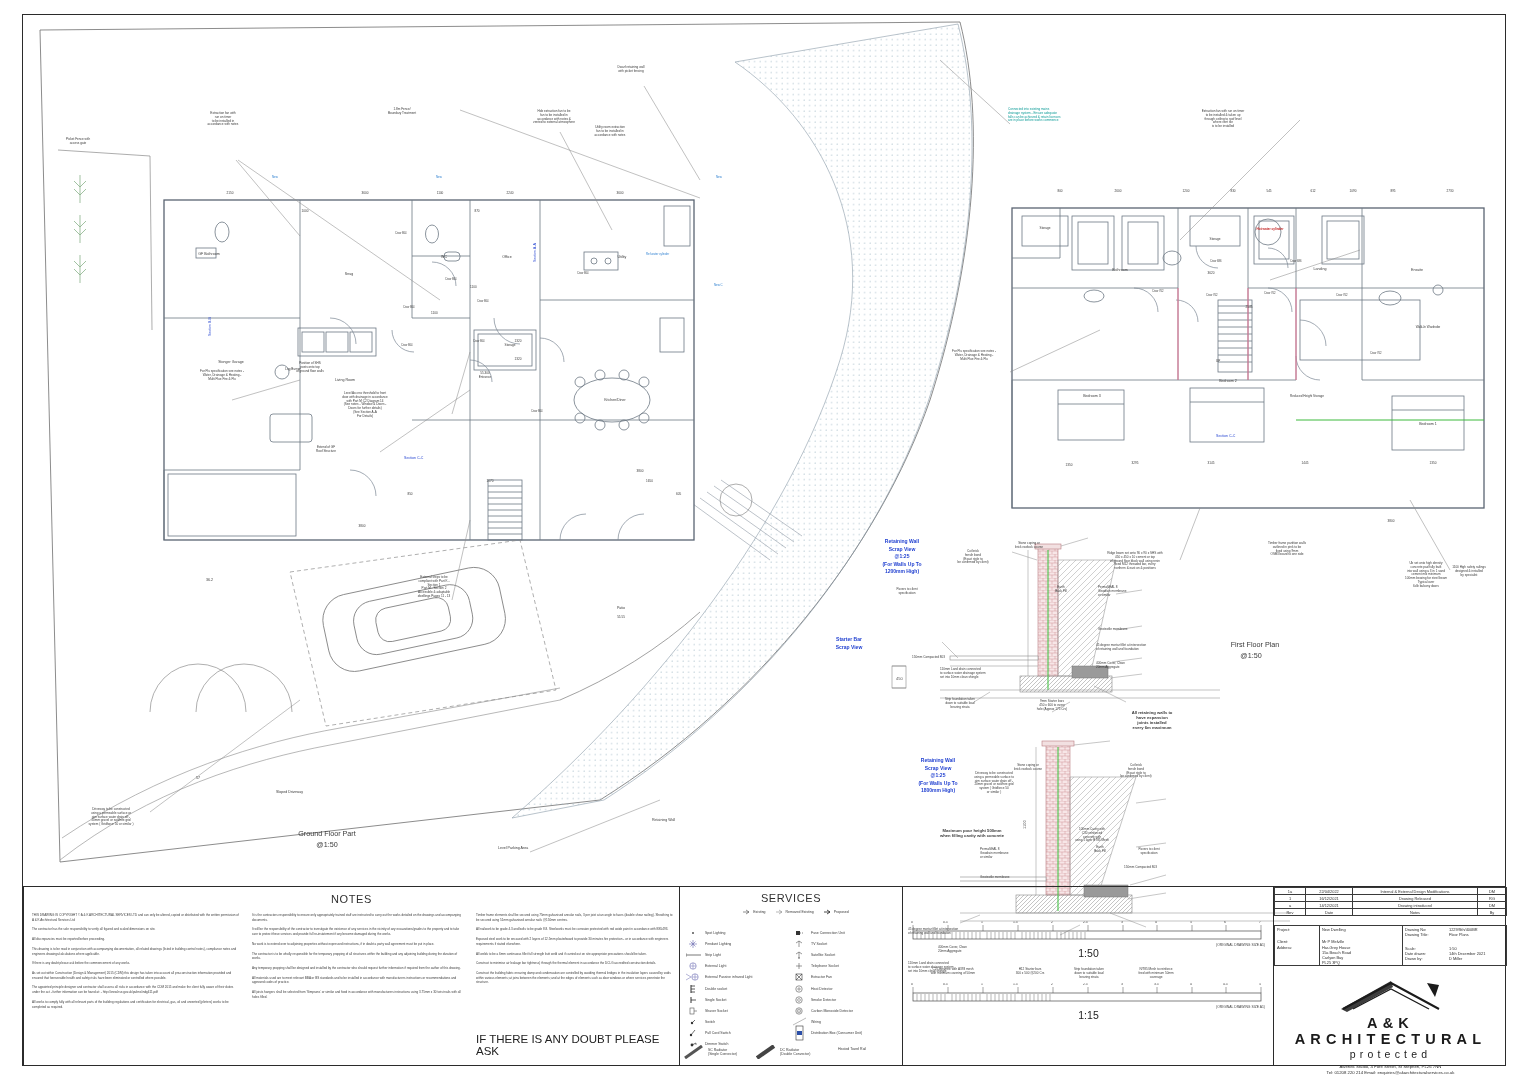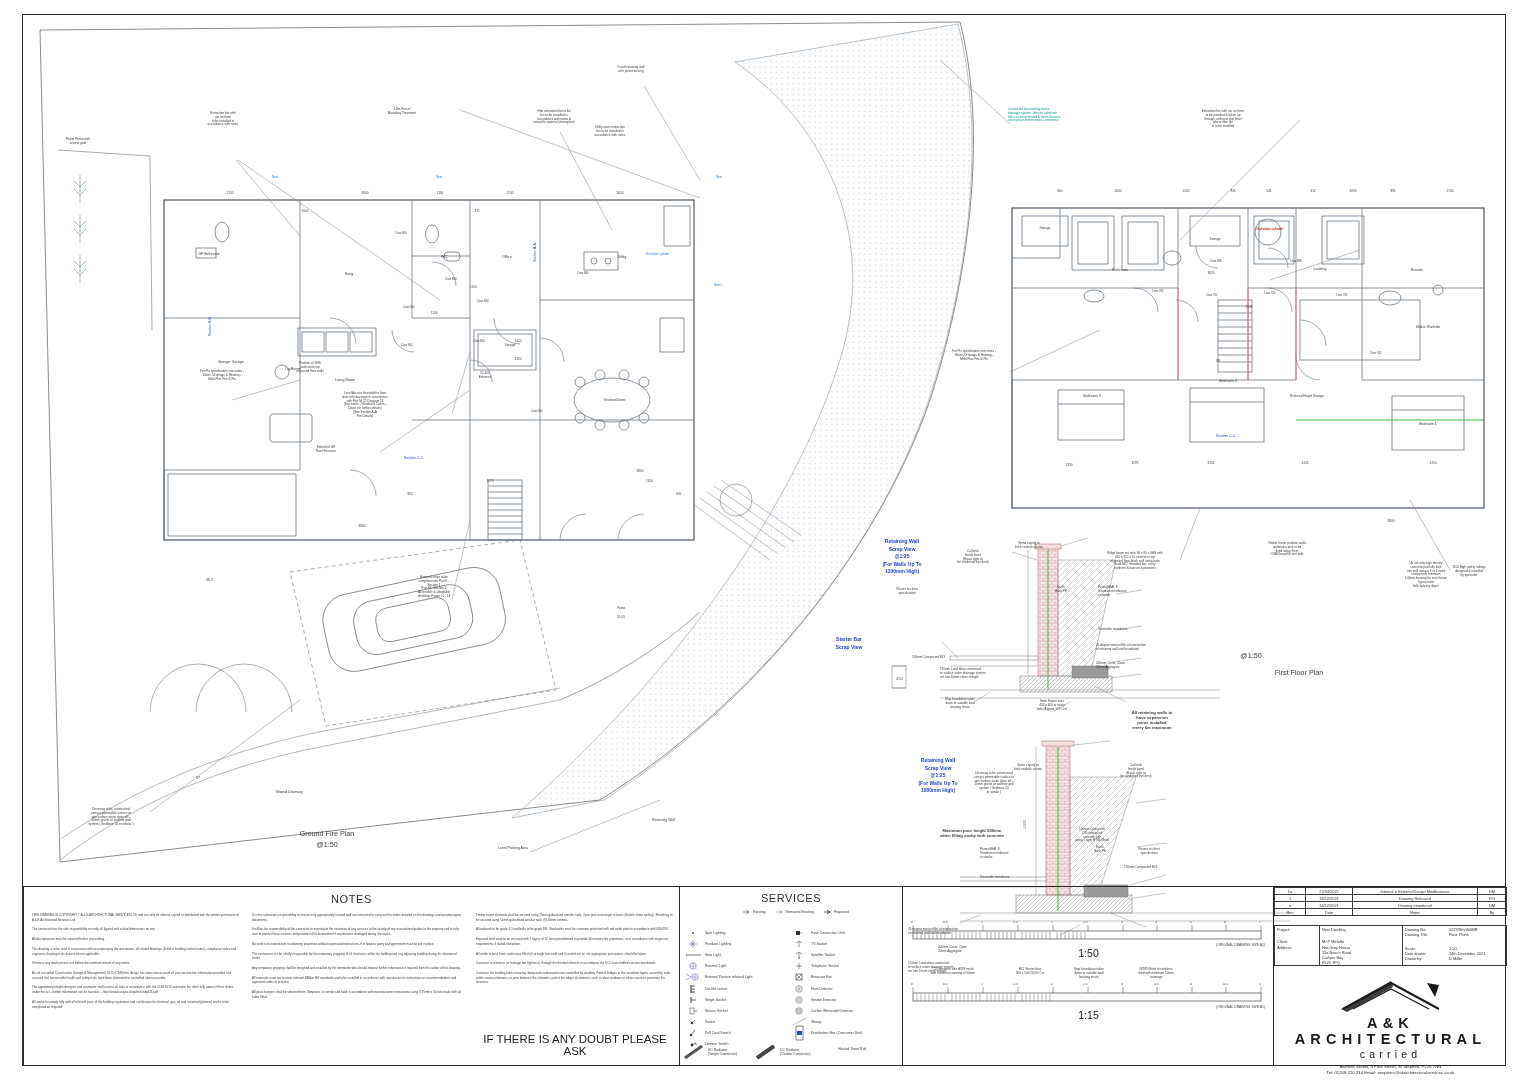--- a/index.html
+++ b/index.html
@@ -320,24 +320,24 @@
   <div class="sectmark" style="left:1216px;top:434px;">Section C-C</div>
 
   <div class="newbub" style="left:272px;top:175px;">New</div>
   <div class="newbub" style="left:436px;top:175px;">New</div>
   <div class="newbub" style="left:716px;top:175px;">New</div>
   <div class="newbub" style="left:714px;top:283px;">New
 C</div>
   <div class="newbub" style="left:646px;top:252px;">Ref water
 cylinder</div>
 
-  <div class="lbl t7 c" style="left:272px;top:830px;width:110px;">Ground Fire Plan</div>
+  <div class="lbl t7 c" style="left:272px;top:830px;width:110px;">Ground Floor Part</div>
   <div class="lbl t7 c" style="left:272px;top:841px;width:110px;">@1:50</div>
 
-  <div class="lbl t7 c" style="left:1244px;top:641px;width:110px;margin-top:28px;">First Floor Plan</div>
+  <div class="lbl t7 c" style="left:1200px;top:641px;width:110px;">First Floor Plan</div>
   <div class="lbl t7 c" style="left:1196px;top:652px;width:110px;">@1:50</div>
 
   <div class="lbl t3 c" style="left:50px;top:138px;width:56px;">Picket Fence with
 access gate</div>
   <div class="lbl t3 c" style="left:192px;top:112px;width:62px;">Extraction fan with
 run on timer
 to be installed in
 accordance with notes</div>
   <div class="lbl t3 c" style="left:370px;top:108px;width:64px;">1.8m Fence/
 Boundary Treatment</div>
@@ -652,21 +652,21 @@
         <div style="margin-bottom: 5px;">All joists hangers shall be selected from 'Simpsons' or similar and fixed in accordance with manufacturers instructions using 3.75mm x 30 twist nails with all holes filled.</div>
       </div>
     <div class="note-col" id="note-col-3" style="left:452px;top:26px;width:198px;">
         <div style="margin-bottom: 5px;">Timber frame elements shall be secured using 75mm galvanised annular nails, 3 per joist at an angle to faces (double shear nailing). Sheathing to be secured using 51mm galvanised annular nails @150mm centres.</div>
         <div style="margin-bottom: 5px;">All nailwork to be grade 4.3 and bolts to be grade 8.8. Steelworks must be corrosion protected with red oxide paint in accordance with BS5493.</div>
         <div style="margin-bottom: 5px;">Exposed steel work to be encased with 2 layers of 12.5mm plasterboard to provide 30 minutes fire protection - or in accordance with engineers requirements if stated elsewhere.</div>
         <div style="margin-bottom: 5px;">All welds to be a 6mm continuous fillet full strength butt weld and if carried out on site appropriate precautions should be taken.</div>
         <div style="margin-bottom: 5px;">Construct to minimise air leakage bar tightness) through the thermal element in accordance the DCLG accredited construction details.</div>
         <div style="margin-bottom: 5px;">Construct the building fabric ensuring damp and condensation are controlled by avoiding thermal bridges in the insulation layers caused by voids within various elements; at joins between the elements; and at the edges of elements such as door windows or where services penetrate the structure.</div>
       </div>
-    <div style="position:absolute;left:452px;top:146px;width:198px;text-align:center;font-size:11.5px;color:#222;">IF THERE IS ANY DOUBT PLEASE ASK</div>
+    <div style="position:absolute;left:452px;top:146px;width:198px;font-size:11.5px;color:#222;">IF THERE IS ANY DOUBT PLEASE ASK</div>
   </div>
 
   <div id="symbols-panel">
     <div class="panel-title" style="margin-top:5px;">SERVICES</div>
     <div style="position:absolute;left:16px;top:22px;width:200px;display:flex;gap:10px;align-items:center;justify-content:center;">
       <div style="display:flex;align-items:center;gap:2px;">
         <svg width="8" height="6">
             <path d="M0,3 L6,3 M3,1 L6,3 L3,5" stroke="#444" stroke-width="0.6" fill="none"></path>
           </svg>
         <span class="sym-txt">Existing</span>
@@ -1105,18 +1105,18 @@
         </tbody>
       </table>
     <div class="logo-wrap">
       <svg width="120" height="34" style="display:block;margin:0 auto 2px;">
         <path d="M12,30 L60,4 L108,30" fill="none" stroke="#1b1b1b" stroke-width="2"></path>
         <path d="M22,30 L60,10 L98,30" fill="none" stroke="#1b1b1b" stroke-width="1.3"></path>
         <path d="M96,4 L108,6 L104,18 Z" fill="#1b1b1b"></path>
         <path d="M10,30 L60,2 L62,8 L16,33 Z" fill="#1b1b1b" opacity="0.85"></path>
       </svg>
       <div class="logo-name">A&amp;K ARCHITECTURAL</div>
-      <div class="logo-sub">carried</div>
+      <div class="logo-sub">protected</div>
       <div class="logo-addr" style="white-space:pre-line;">Awenek Studio, 4 Fore Street, St Stephen, PL26 7NN
 Tel: 01208 220 214 Email: enquiries@akarchitecturalservices.co.uk</div>
     </div>
   </div>
 </div>
 
 </body></html>

